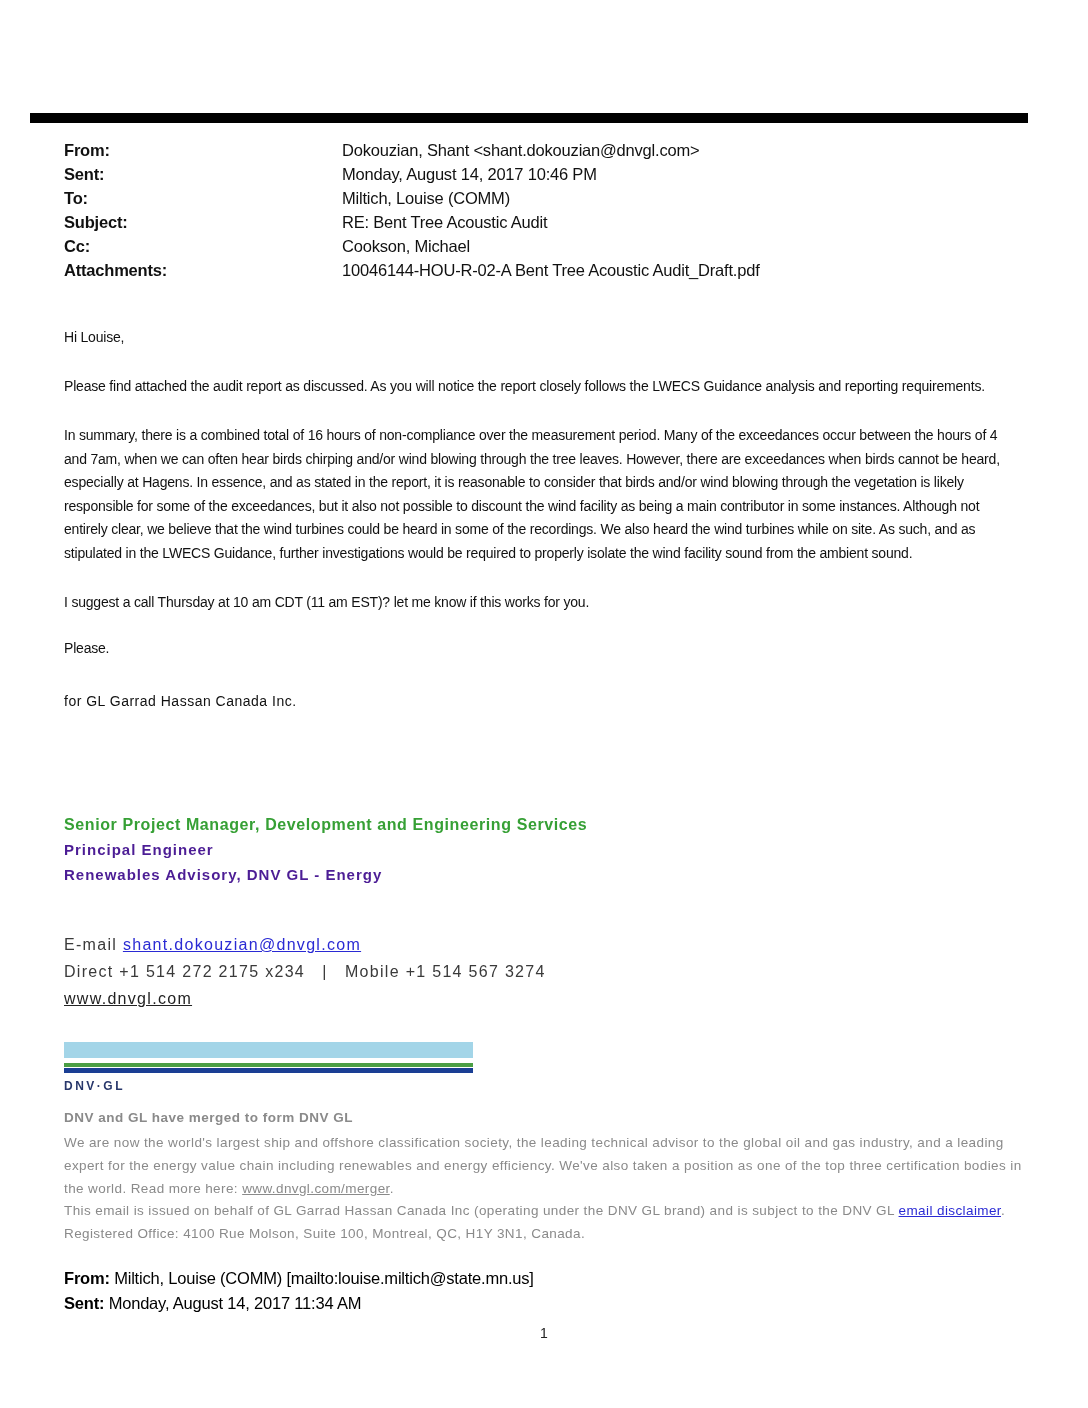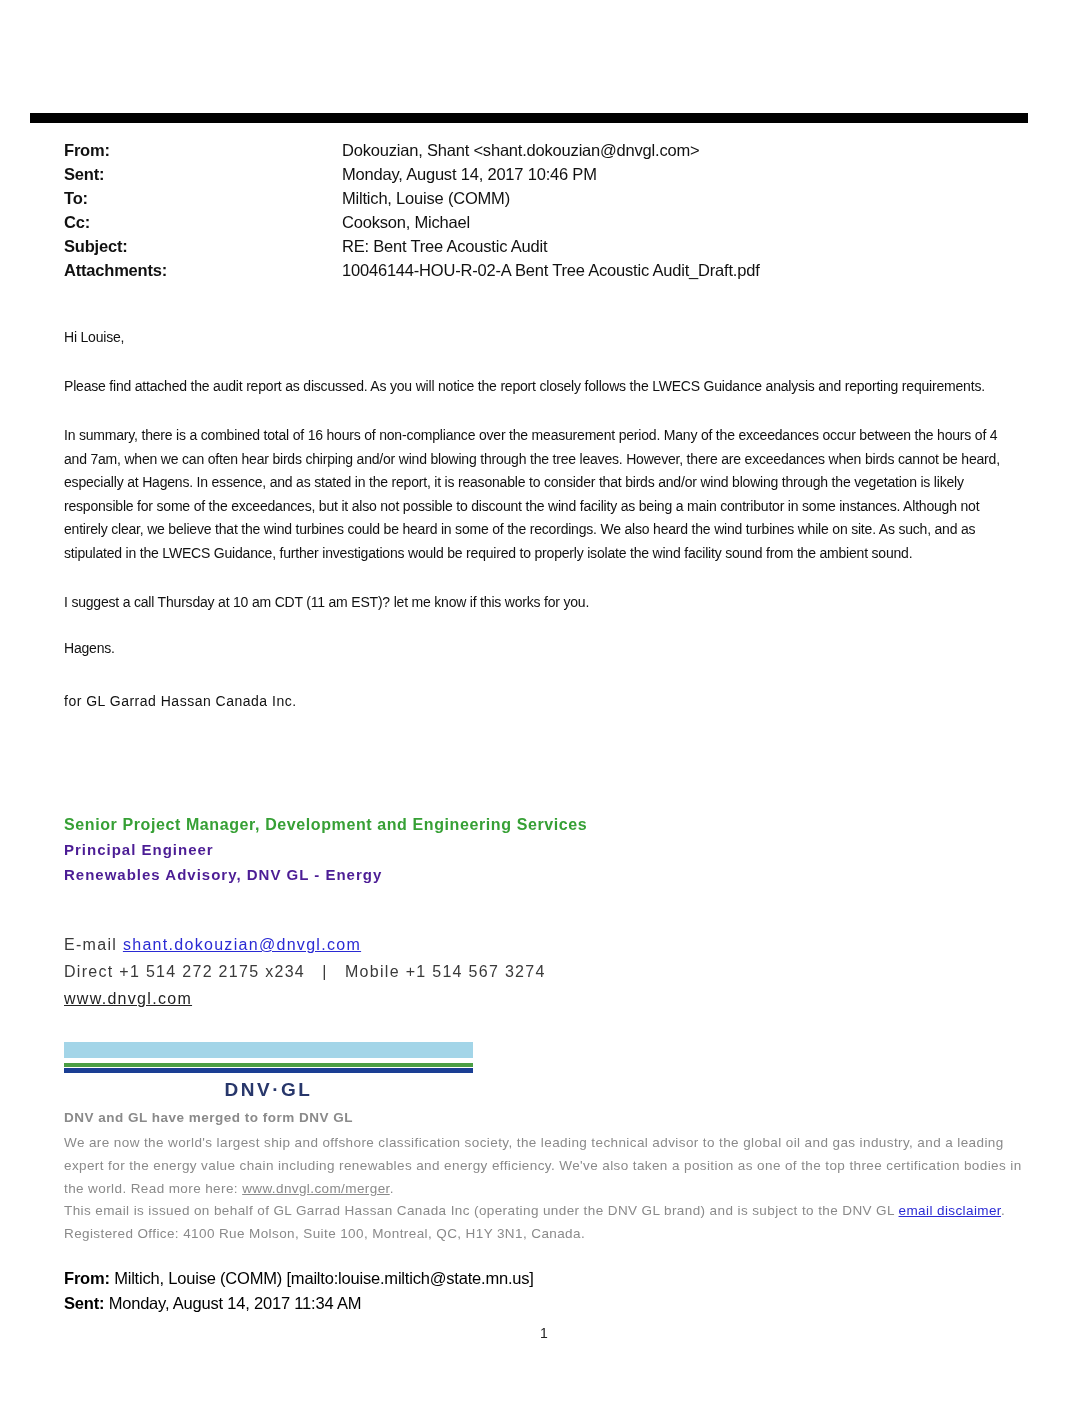--- a/index.html
+++ b/index.html
@@ -44,21 +44,21 @@
   a.mail-link{color:#2a2ad4;text-decoration:underline;}
   a.site-link{color:#222;text-decoration:underline;}
 
   
   .logo{position:absolute;left:64px;top:1042px;width:409px;}
   .logo-bar1{height:16px;background:#a3d5e8;}
   .logo-gap1{height:5px;}
   .logo-bar2{height:4px;background:#4b9e45;}
   .logo-gap2{height:1px;}
   .logo-bar3{height:5px;background:#1a3e94;}
-  .logo-word{margin-top:6px;text-align:center;font-weight:bold;font-size:19px;letter-spacing:2.5px;color:#28376b;}
+  .logo-word{margin-top:6px;text-align:left;font-weight:bold;font-size:12px;letter-spacing:2.5px;color:#28376b;}
 
   
   .merge-note{position:absolute;left:64px;top:1110px;width:958px;color:#8a8a8a;}
   .merge-title{font-weight:bold;font-size:13.5px;letter-spacing:0.5px;margin-bottom:6px;}
   .merge-body{font-size:13.5px;line-height:23px;letter-spacing:0.4px;}
   a.gray-link{color:#8a8a8a;text-decoration:underline;}
 
   .disclaimer{position:absolute;left:64px;top:1199px;width:958px;color:#8a8a8a;font-size:13.5px;line-height:23px;letter-spacing:0.4px;}
   a.disc-link{color:#2a2ad4;text-decoration:underline;}
 
@@ -82,39 +82,39 @@
     </div>
     <div class="hdr-row">
       <span class="hdr-label">Sent:</span>
       <span class="hdr-value">Monday, August 14, 2017 10:46 PM</span>
     </div>
     <div class="hdr-row">
       <span class="hdr-label">To:</span>
       <span class="hdr-value">Miltich, Louise (COMM)</span>
     </div>
     <div class="hdr-row">
+      <span class="hdr-label">Subject:</span>
+      <span class="hdr-value">RE: Bent Tree Acoustic Audit</span>
+    </div>
+    <div class="hdr-row">
       <span class="hdr-label">Cc:</span>
       <span class="hdr-value">Cookson, Michael</span>
-    </div>
-    <div class="hdr-row">
-      <span class="hdr-label">Subject:</span>
-      <span class="hdr-value">RE: Bent Tree Acoustic Audit</span>
     </div>
     <div class="hdr-row">
       <span class="hdr-label">Attachments:</span>
       <span class="hdr-value">10046144-HOU-R-02-A Bent Tree Acoustic Audit_Draft.pdf</span>
     </div>
   </div>
 
   <div class="body-text">
     <p class="p-greet">Hi Louise,</p>
     <p class="p-1">Please find attached the audit report as discussed. As you will notice the report closely follows the LWECS Guidance analysis and reporting requirements.</p>
     <p class="p-2">In summary, there is a combined total of 16 hours of non-compliance over the measurement period. Many of the exceedances occur between the hours of 4 and 7am, when we can often hear birds chirping and/or wind blowing through the tree leaves. However, there are exceedances when birds cannot be heard, especially at Hagens. In essence, and as stated in the report, it is reasonable to consider that birds and/or wind blowing through the vegetation is likely responsible for some of the exceedances, but it also not possible to discount the wind facility as being a main contributor in some instances. Although not entirely clear, we believe that the wind turbines could be heard in some of the recordings. We also heard the wind turbines while on site. As such, and as stipulated in the LWECS Guidance, further investigations would be required to properly isolate the wind facility sound from the ambient sound.</p>
     <p class="p-3">I suggest a call Thursday at 10 am CDT (11 am EST)? let me know if this works for you.</p>
-    <p class="p-close">Hagens.</p>
+    <p class="p-close">Please.</p>
     <p class="p-behalf">for GL Garrad Hassan Canada Inc.</p>
   </div>
 
   <div class="sig">
     <div class="sig-t1">Senior Project Manager, Development and Engineering Services</div>
     <div class="sig-t2">Principal Engineer</div>
     <div class="sig-t3">Renewables Advisory, DNV GL - Energy</div>
   </div>
 
   <div class="contact">

